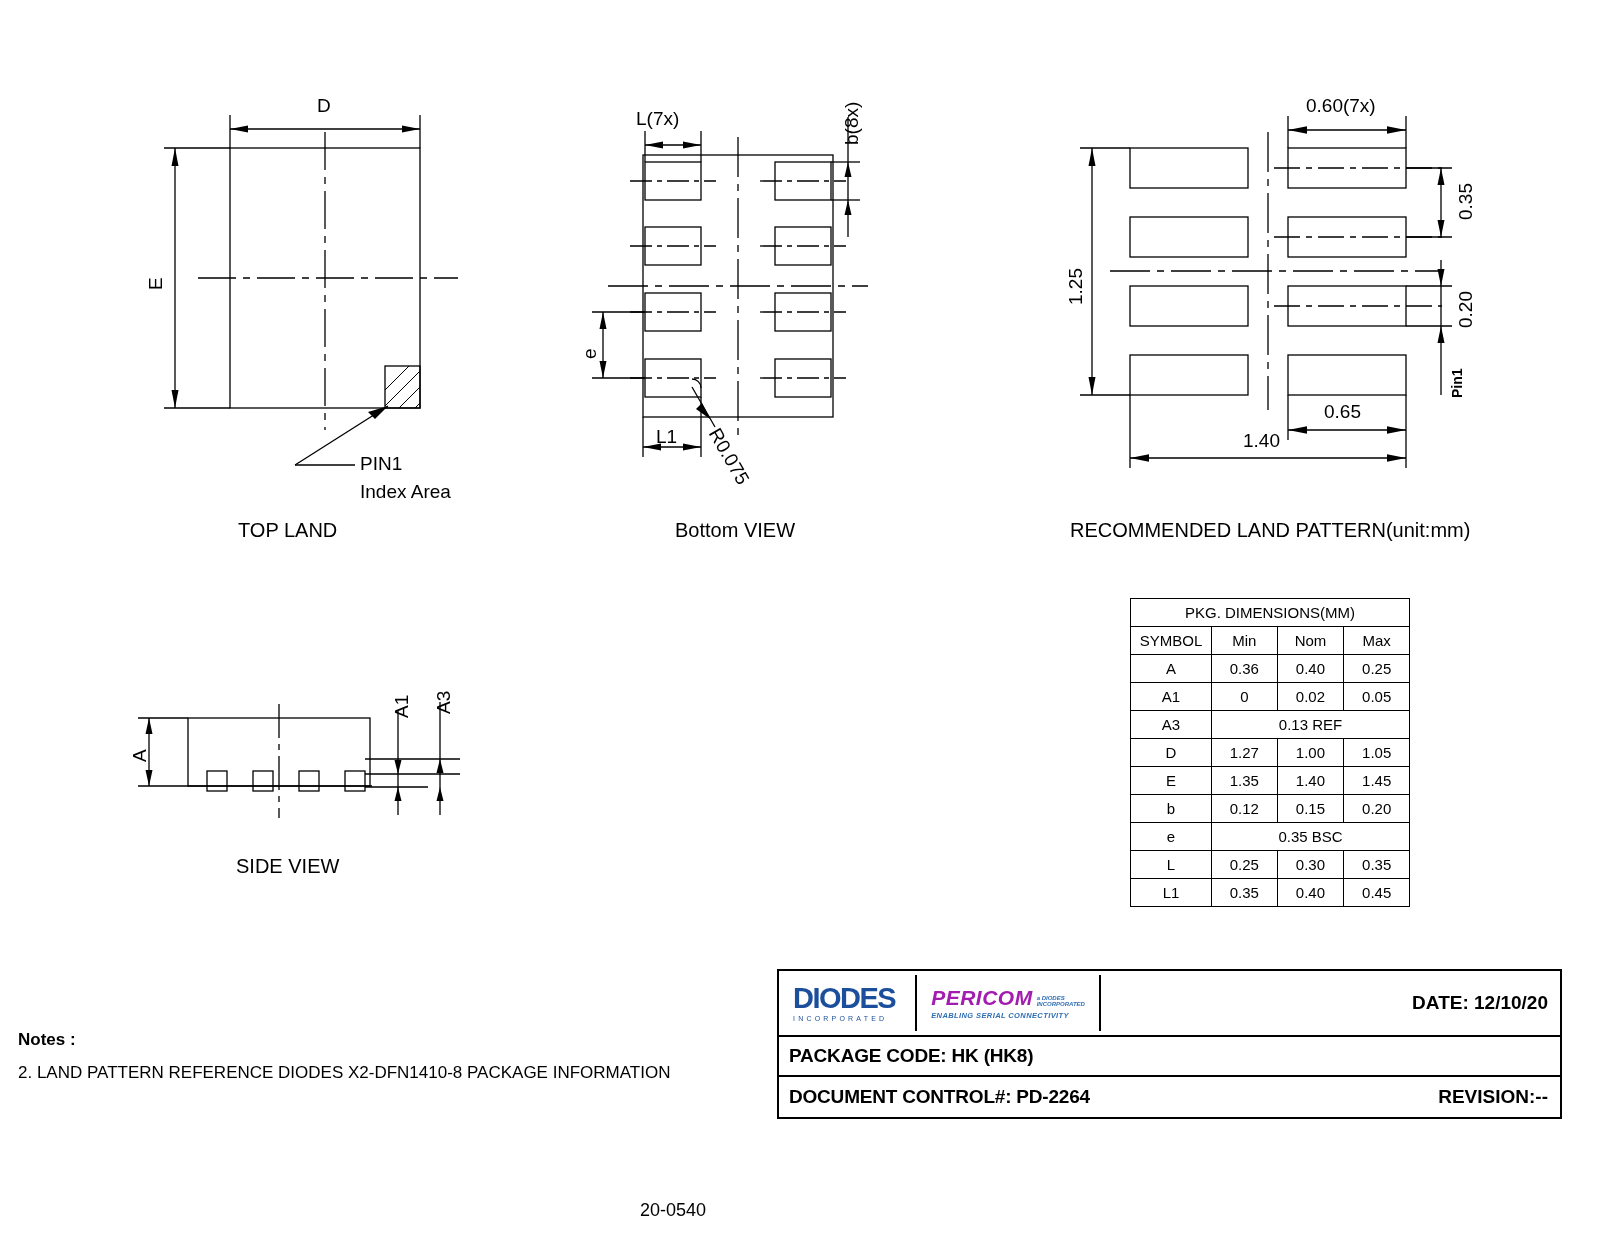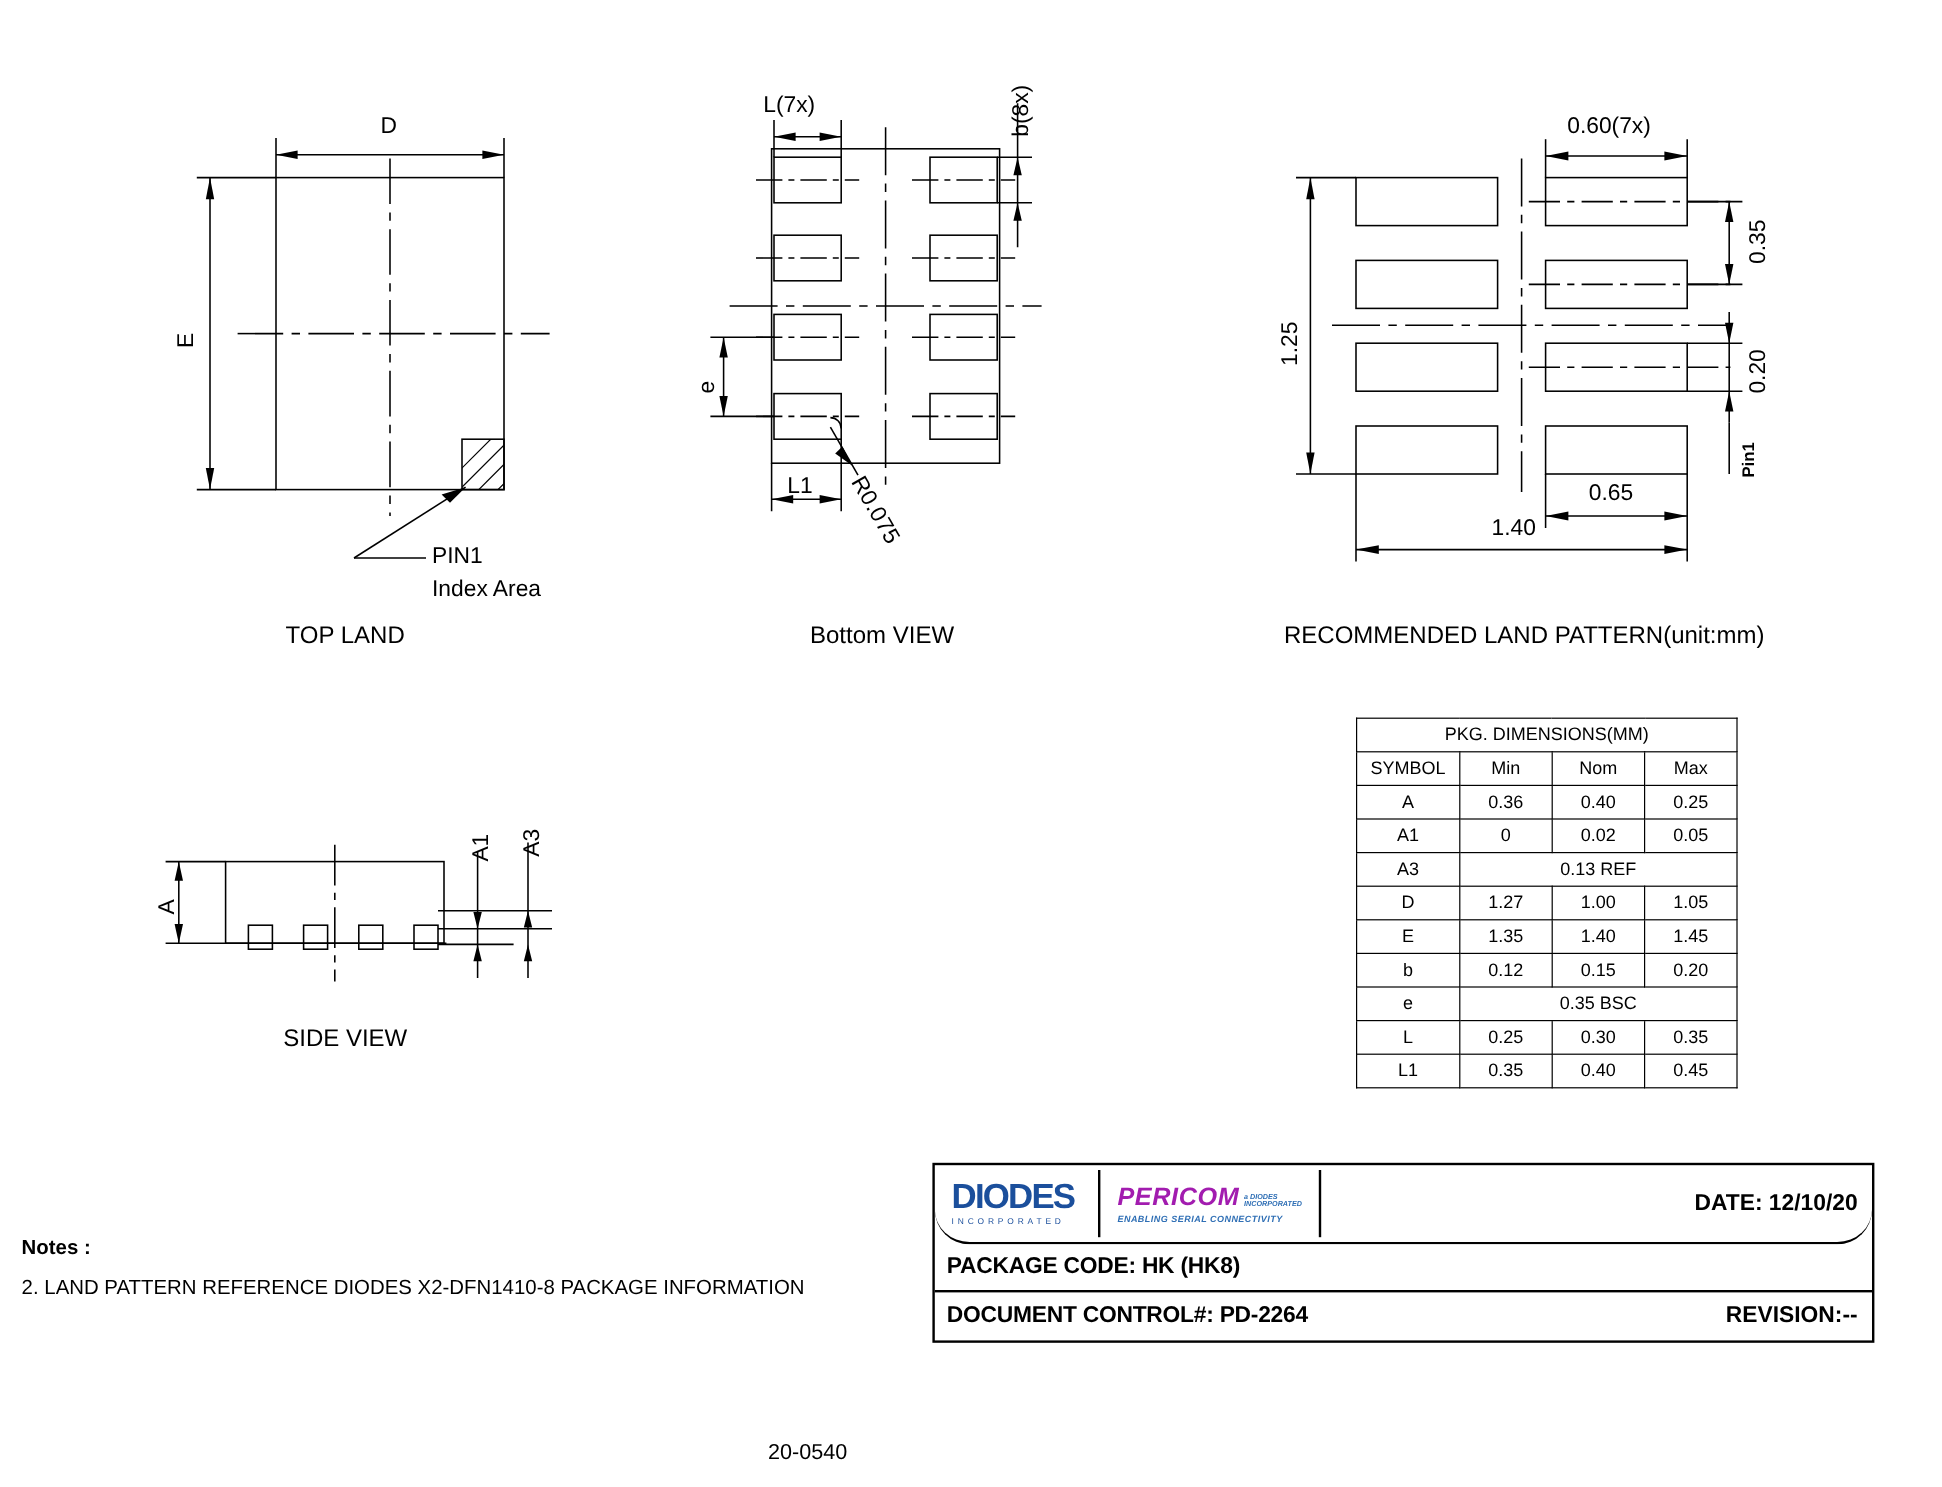--- a/index.html
+++ b/index.html
@@ -33,21 +33,21 @@
   .lbl-view { font-size: 20px; }
   .lbl-small { font-size: 16px; }
   .rot90 { transform: rotate(-90deg); transform-origin: left top; }
   .rot-diag { transform: rotate(60deg); transform-origin: left top; }
 
   
   #dimtable {
     position: absolute;
     left: 1130px;
     top: 598px;
-    width: 318px;
+    width: 280px;
     border-collapse: collapse;
     font-family: "Liberation Sans", sans-serif;
     font-size: 15px;
     background: #fff;
   }
   #dimtable td, #dimtable th {
     border: 1px solid #000;
     text-align: center;
     padding: 4px 2px;
     height: 19px;
@@ -68,21 +68,21 @@
     box-sizing: border-box;
   }
   .tb-row {
     border-bottom: 2px solid #000;
     box-sizing: border-box;
     position: relative;
     display: flex;
     align-items: center;
   }
   .tb-row:last-child { border-bottom: none; }
-  .tb-logo-row { height: 66px; padding-left: 8px; border-radius: 29px; }
+  .tb-logo-row { height: 66px; padding-left: 8px; }
   .tb-text-row { height: 40px; padding-left: 10px; }
   .tb-label {
     font-family: "Liberation Sans", sans-serif;
     font-weight: bold;
     font-size: 19px;
     letter-spacing: -0.2px;
   }
   .tb-right {
     position: absolute;
     right: 12px;
@@ -220,21 +220,21 @@
         <polygon points="268,316 248,322 255,329"></polygon>
       </g>
     </svg>
     <div class="txt lbl-dim" style="left:197px; top:6px;">D</div>
     <div class="txt lbl-dim rot90" style="left:26px; top:200px;">E</div>
     <div class="txt lbl-dim" style="left:240px; top:364px;">PIN1</div>
     <div class="txt lbl-dim" style="left:240px; top:392px;">Index Area</div>
   </div>
   <div class="txt lbl-view" style="left:238px; top:520px;">TOP LAND</div>
 
-  <div class="abs" style="left:570px; top:76px; width:400px; height:470px;text-align:right;">
+  <div class="abs" style="left:570px; top:107px; width:400px; height:470px;text-align:right;">
     <svg width="400" height="470" viewBox="0 0 400 470">
       <g stroke="#000" fill="none" stroke-width="1.3">
 
         <rect x="73" y="48" width="190" height="262"></rect>
 
         <rect x="75" y="55" width="56" height="38"></rect>
         <rect x="75" y="120" width="56" height="38"></rect>
         <rect x="75" y="186" width="56" height="38"></rect>
         <rect x="75" y="252" width="56" height="38"></rect>
 

